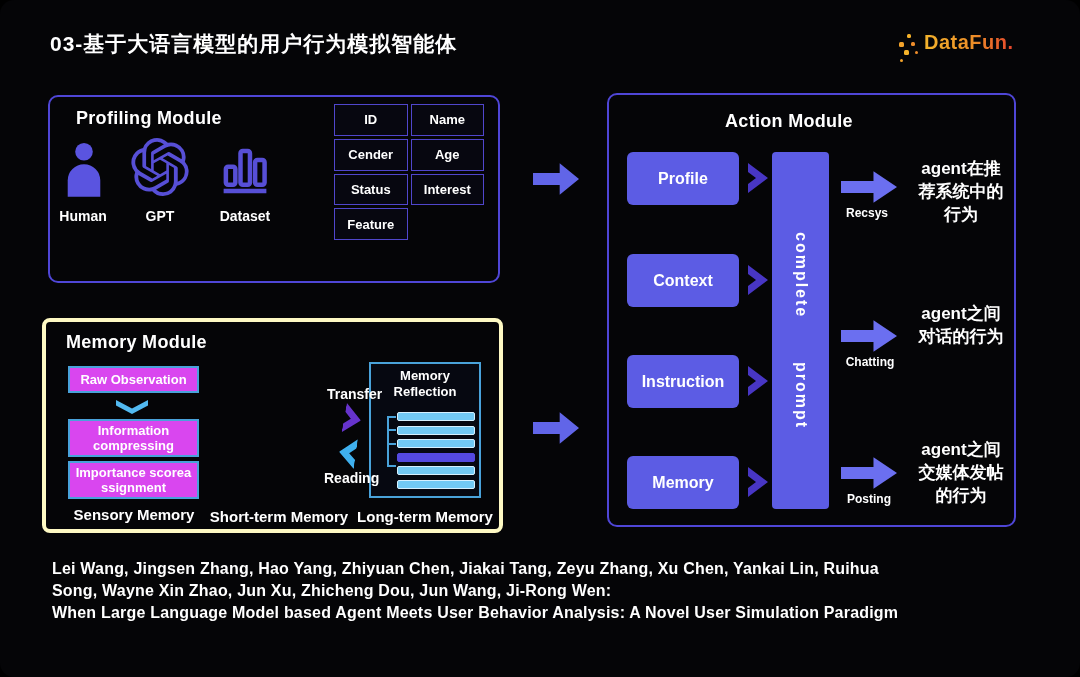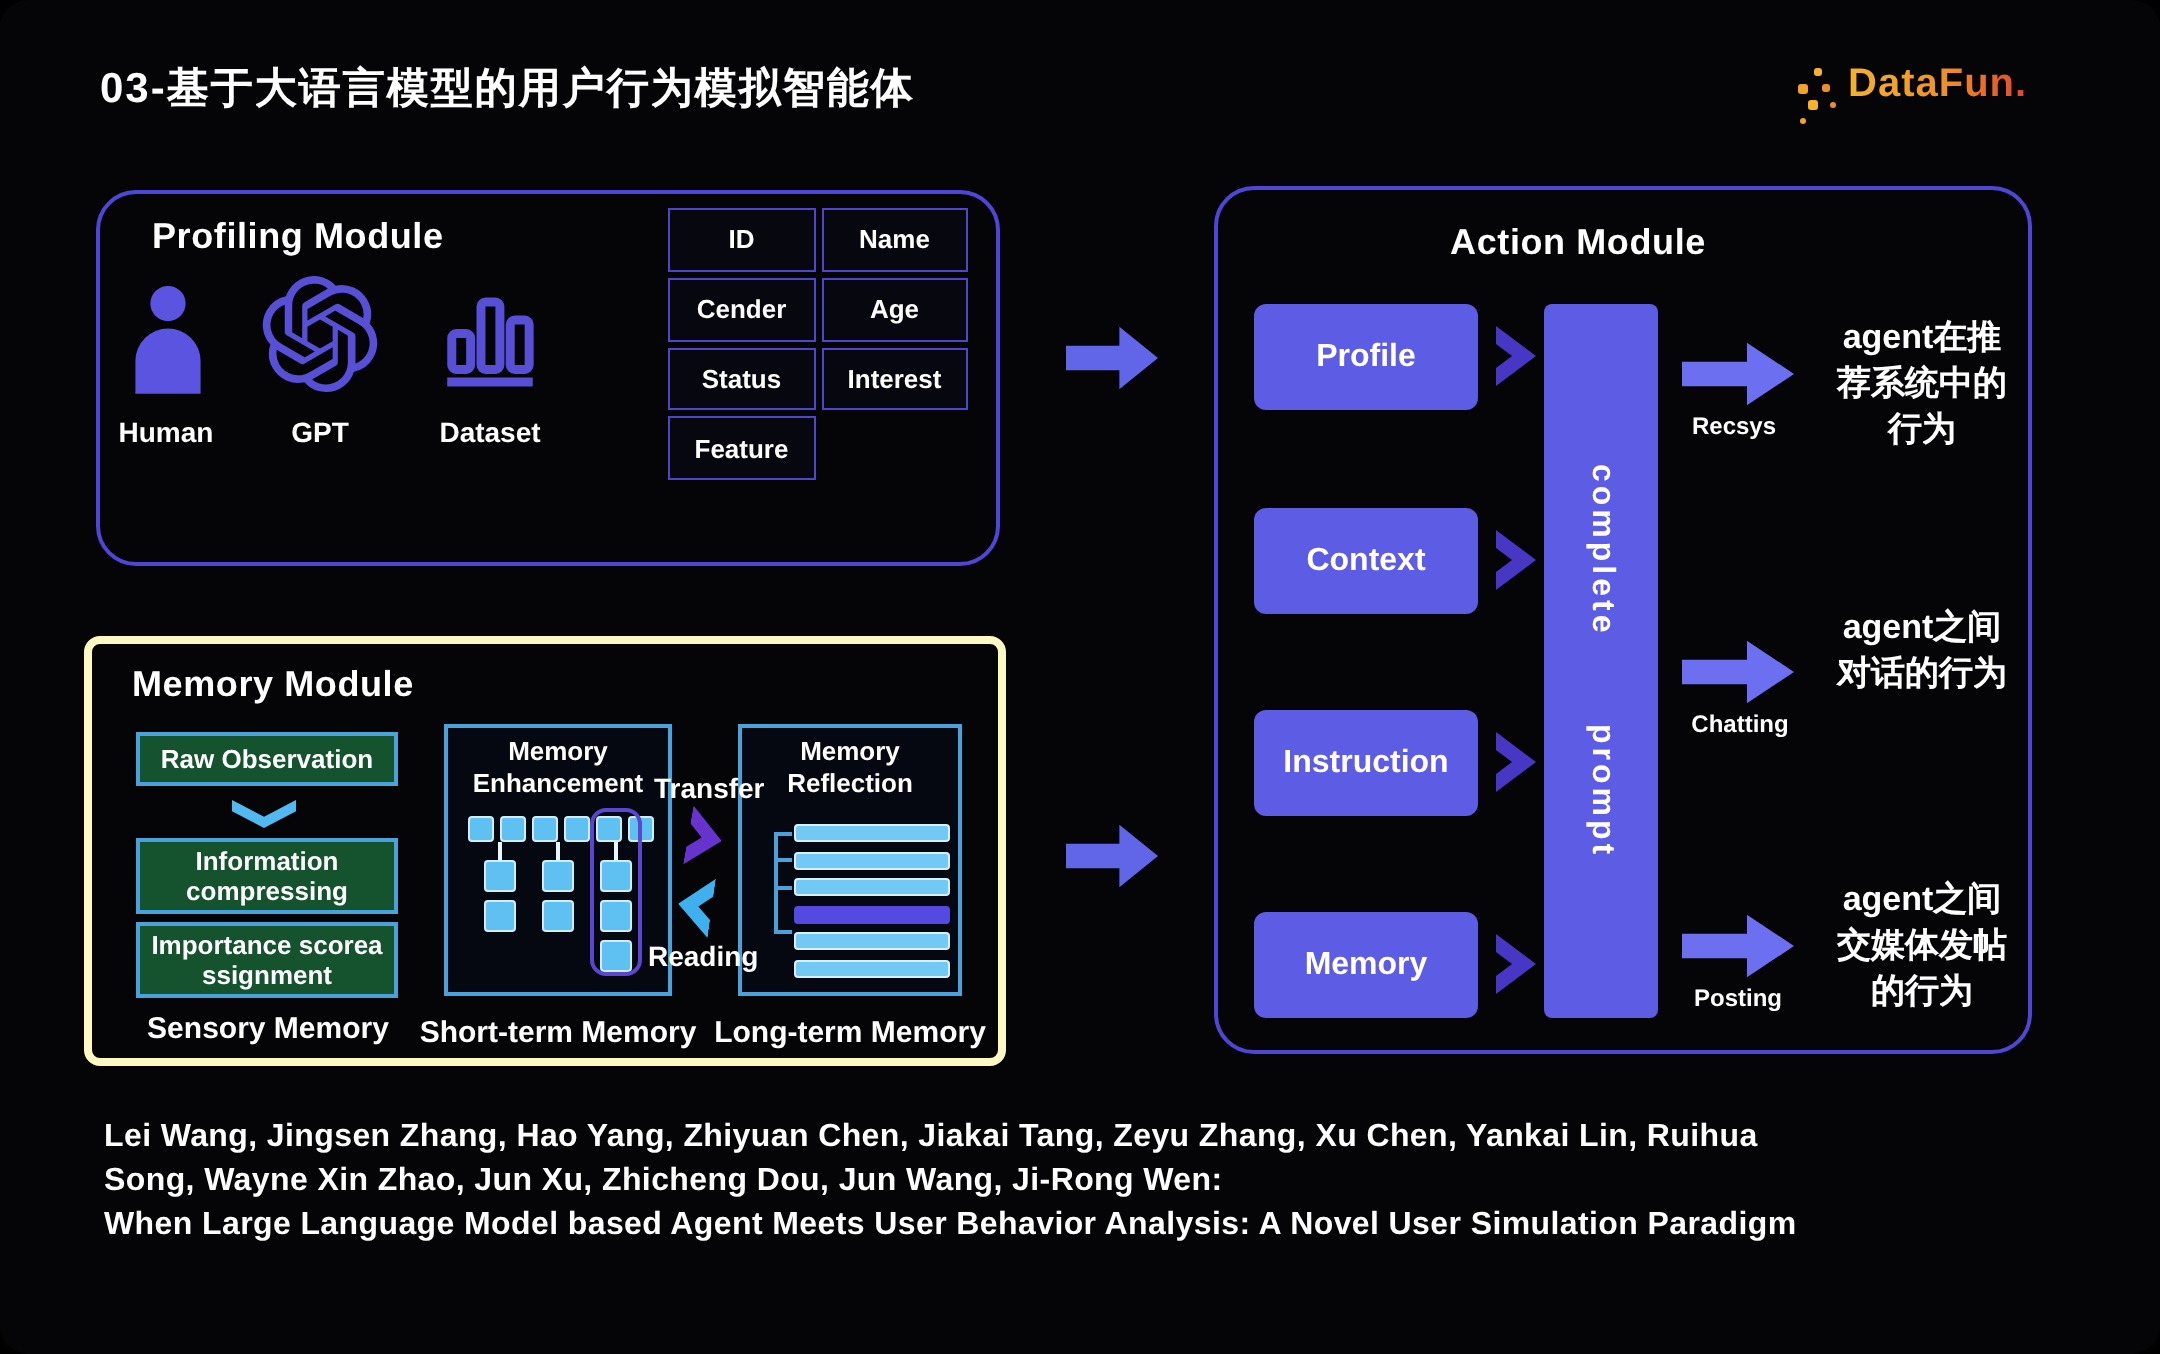--- a/index.html
+++ b/index.html
@@ -13,39 +13,39 @@
                 letter-spacing:1px; color:#fff; }
   .logo { position:absolute; left:898px; top:30px; width:150px; height:42px; }
   .logo-dots { position:absolute; left:0; top:4px; width:26px; height:34px; }
   .logo-dots i { position:absolute; border-radius:1.5px; }
   .logo-text { position:absolute; left:26px; top:1px; font-size:20px; font-weight:800;
                letter-spacing:0.5px;
                background:linear-gradient(90deg,#f2b32c 0%,#ee8f28 55%,#e4432c 100%);
                -webkit-background-clip:text; background-clip:text; color:transparent;text-align:center; }
 
   
-  .module { position:absolute; border-radius:20px; }
+  .module { position:absolute; border-radius:10px; }
   .module-title { font-weight:bold; font-size:18px; color:#fff; letter-spacing:0.3px; }
 
   
   #profiling { left:48px; top:95px; width:452px; height:188px; border:2px solid #4f46d6; }
   #profiling .module-title { position:absolute; left:26px; top:11px; }
   .pf-icon { position:absolute; }
   .pf-label { position:absolute; font-size:14px; font-weight:bold; text-align:center;
               transform:translateX(-50%); }
   .pf-table { position:absolute; left:252px; top:7px; width:182px; height:136px;
               display:grid; grid-template-columns:1fr 1fr; grid-template-rows:repeat(4,1fr);
               gap:3px;padding-left:32px; }
   .pf-cell { border:1.5px solid #5046cc; display:flex; align-items:center; justify-content:center;
              font-size:13px; font-weight:bold; background:#070710; }
 
   
   #memory { left:42px; top:318px; width:461px; height:215px; border:4px solid #fef9c3; border-radius:8px; }
   #memory .module-title { position:absolute; left:20px; top:10px; }
-  .mem-box { position:absolute; border:2px solid #49a2da; background:#14532d;
+  .mem-box { position:absolute; border:2px solid #49a2da; background:#d946ef;
              display:flex; align-items:center; justify-content:center; text-align:center;
              font-size:13px; font-weight:bold; line-height:15px; }
   .mem-sub-label { position:absolute; font-size:15px; font-weight:bold; white-space:nowrap;
                    transform:translateX(-50%); }
   .chevron-down { position:absolute; background:#52b9f0;
     clip-path:polygon(0 0,50% 60%,100% 0,100% 40%,50% 100%,0 40%); }
   .stm-box,.ltm-box { position:absolute; border:2px solid #49a2da; background:#060811; }
   .stm-title,.ltm-title { position:absolute; left:0; right:0; top:4px; text-align:center;
                           font-size:13px; font-weight:bold; line-height:16px; }
   .stm-grid { position:absolute; left:0; top:0; width:100%; height:100%; }
@@ -148,42 +148,20 @@
 
   <div id="memory" class="module">
     <div class="module-title">Memory Module</div>
 
     <div class="mem-box" style="left:22px;top:44px;width:131px;height:27px">Raw Observation</div>
     <div class="chevron-down" style="left:70px;top:78px;width:32px;height:14px"></div>
     <div class="mem-box" style="left:22px;top:97px;width:131px;height:38px;padding:0 2px">Information compressing</div>
     <div class="mem-box" style="left:22px;top:139px;width:131px;height:38px;padding:0 2px">Importance scorea ssignment</div>
     <div class="mem-sub-label" style="left:88px;top:184px">Sensory Memory</div>
 
-    <div class="stm-box" style="left:176px;top:40px;width:114px;height:136px">
-      <div class="stm-title">Memory Enhancement</div>
-      <div class="stm-grid" id="stm-grid">
-          <div class="sq" style="left: 10px; top: 44px; width: 13px; height: 13px;"></div>
-          <div class="sq" style="left: 26px; top: 44px; width: 13px; height: 13px;"></div>
-          <div class="sq" style="left: 42px; top: 44px; width: 13px; height: 13px;"></div>
-          <div class="sq" style="left: 58px; top: 44px; width: 13px; height: 13px;"></div>
-          <div class="sq" style="left: 74px; top: 44px; width: 13px; height: 13px;"></div>
-          <div class="sq" style="left: 90px; top: 44px; width: 13px; height: 13px;"></div>
-          <div class="conn" style="left: 25px; top: 57px; height: 9px;"></div>
-          <div class="sq" style="left: 18px; top: 66px; width: 16px; height: 16px;"></div>
-          <div class="sq" style="left: 18px; top: 86px; width: 16px; height: 16px;"></div>
-          <div class="conn" style="left: 54px; top: 57px; height: 9px;"></div>
-          <div class="sq" style="left: 47px; top: 66px; width: 16px; height: 16px;"></div>
-          <div class="sq" style="left: 47px; top: 86px; width: 16px; height: 16px;"></div>
-          <div class="conn" style="left: 83px; top: 57px; height: 9px;"></div>
-          <div class="sq" style="left: 76px; top: 66px; width: 16px; height: 16px;"></div>
-          <div class="sq" style="left: 76px; top: 86px; width: 16px; height: 16px;"></div>
-          <div class="sq" style="left: 76px; top: 106px; width: 16px; height: 16px;"></div>
-          <div class="stm-outline" style="left: 71px; top: 40px; width: 26px; height: 84px;"></div>
-        </div>
-    </div>
     <div class="mem-sub-label" style="left:233px;top:186px">Short-term Memory</div>
 
     <div class="flow-label" style="left:281px;top:64px">Transfer</div>
     <div class="chev-right" style="left:298px;top:82px;width:17px;height:30px;transform:rotate(10deg)"></div>
     <div class="chev-left" style="left:293px;top:116px;width:17px;height:30px;transform:rotate(8deg)"></div>
     <div class="flow-label" style="left:278px;top:148px">Reading</div>
 
     <div class="ltm-box" style="left:323px;top:40px;width:112px;height:136px">
       <div class="ltm-title">Memory Reflection</div>
       <div id="ltm-bars">

